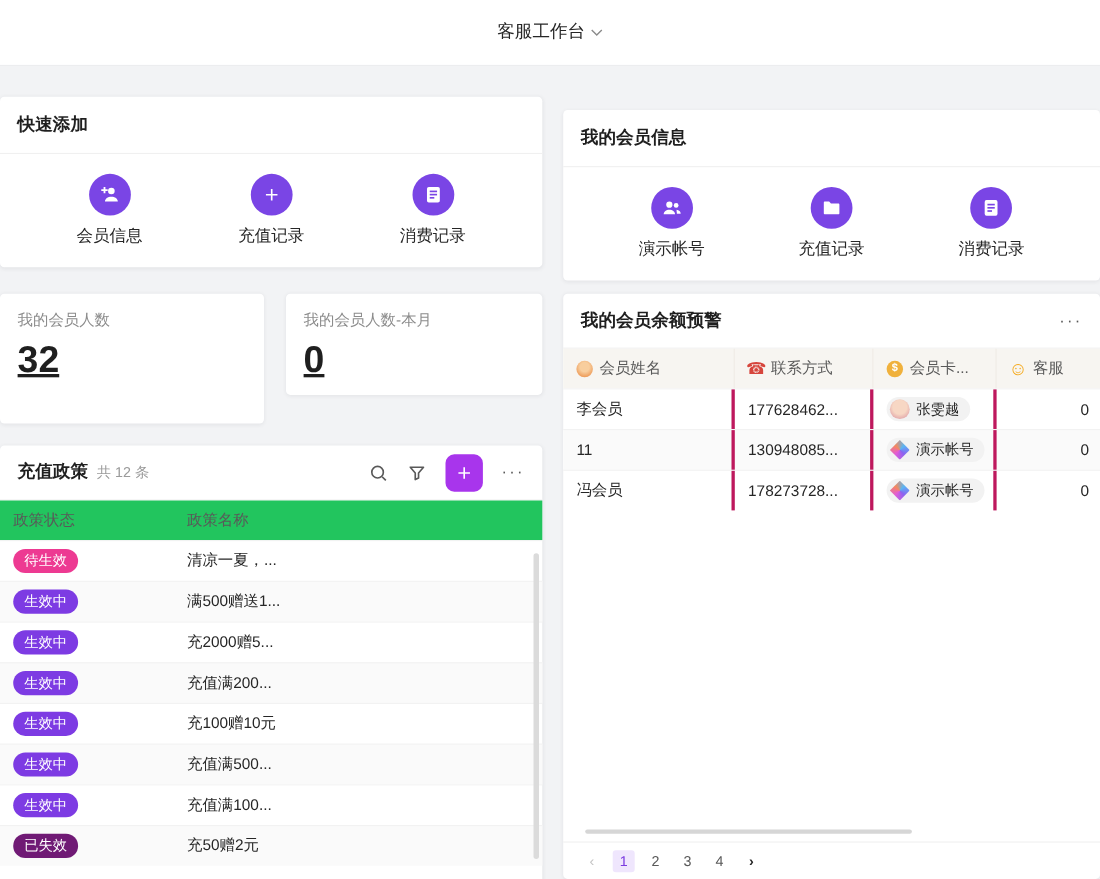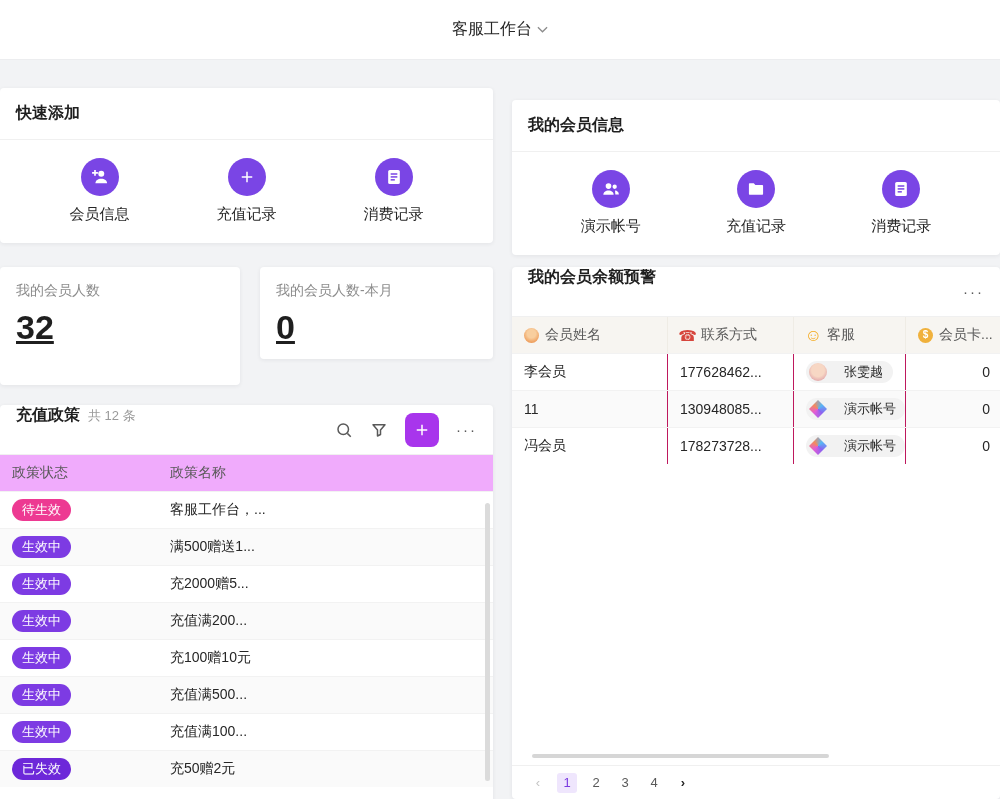--- a/index.html
+++ b/index.html
@@ -45,51 +45,51 @@
     display: flex; align-items: center; justify-content: center;
   }
   .action-label { font-size: 15px; color: #262626; }
 
   
   .stat-card { padding: 15px 16px; }
   .stat-label { font-size: 14px; color: #8c8c8c; }
   .stat-value { font-size: 34px; font-weight: 700; color: #1f1f1f; margin-top: 9px; line-height: 1.1; text-decoration: underline; }
 
   
-  .policy-head { height: 50px; display: flex; padding: 0 16px; border-bottom: 1px solid #F0F0F0; gap: 16px; }
+  .policy-head { height: 50px; display: flex; align-items: center; padding: 0 16px; border-bottom: 1px solid #F0F0F0; gap: 16px; }
   .title-group { display: flex; align-items: baseline; gap: 8px; }
   .count-label { font-size: 13px; color: #9a9a9a; }
   .tools { margin-left: auto; display: flex; align-items: center; gap: 17px; }
   .tool { display: flex; align-items: center; cursor: pointer; }
   .addbtn {
     width: 34px; height: 34px; border: none; border-radius: 8px; background: #A835EC;
     display: flex; align-items: center; justify-content: center; cursor: pointer;
   }
   .more-dots { color: #595959; font-size: 15px; letter-spacing: 2px; cursor: pointer; }
   .more-dots::before { content: "···"; }
 
   .ptable-head {
     display: grid; grid-template-columns: 158px 1fr; height: 36px;
-    background: #f0abfc; align-items: center; font-size: 14px; color: #595959;
+    background: #22c55e; align-items: center; font-size: 14px; color: #595959;
   }
   .ptable-head .hc { padding-left: 12px; }
   .prow {
     display: grid; grid-template-columns: 158px 1fr; height: 37px;
     align-items: center; border-top: 1px solid #F2F2F2; font-size: 14px; color: #262626;
     cursor: pointer;
   }
   .prow:nth-child(even) { background: #FAFAFA; }
   .pname { padding-left: 12px; white-space: nowrap; overflow: hidden; }
   .badge {
     display: inline-block; margin-left: 12px; padding: 3px 10px;
     border-radius: 11px; font-size: 13px; color: #fff; line-height: 1.25;
   }
   .badge[data-status="pending"] { background: #ED3A92; }
   .badge[data-status="active"]  { background: #7D3BE3; }
-  .badge[data-status="expired"] { background: #6d28d9; }
+  .badge[data-status="expired"] { background: #701a75; }
   .vscroll {
     position: absolute; right: 3px; top: 98px; width: 5px; height: 278px;
     background: #DBDBDB; border-radius: 3px; cursor: grab;
   }
 
   
   .wtable-head {
     display: grid; grid-template-columns: 156px 126px 112px 1fr; height: 36px;
     background: #F7F5F1; font-size: 14px; color: #595959;
   }
@@ -101,25 +101,25 @@
   .col-ic[data-icon="phone-icon"]::before  { content: "☎"; color: #D6453C; font-size: 15px; line-height: 1; }
   .col-ic[data-icon="smiley-icon"]::before { content: "☺"; color: #F5A91B; font-size: 17px; line-height: 1; }
   .col-ic[data-icon="money-icon"]  { background: #F0B13C; color: #fff; }
   .col-ic[data-icon="money-icon"]::before { content: "$"; font-size: 10px; font-weight: 700; line-height: 1; }
 
   .wrow {
     display: grid; grid-template-columns: 156px 126px 112px 1fr; height: 37px;
     font-size: 14px; color: #262626; border-top: 1px solid #F2F2F2; cursor: pointer;
   }
   .wrow:nth-child(even) { background: #FAFAFA; }
-  .wc { display: flex; align-items: center; padding-left: 12px; border-right: 1px solid #be185d; overflow: hidden; white-space: nowrap; }
+  .wc { display: flex; align-items: center; padding-left: 12px; border-right: 3px solid #be185d; overflow: hidden; white-space: nowrap; }
   .wc.balance { justify-content: flex-end; padding-right: 10px; border-right: none; }
 
   .chip {
-    display: inline-flex; align-items: center; gap: 17px; background: #F2F2F2;
+    display: inline-flex; align-items: center; gap: 6px; background: #F2F2F2;
     border-radius: 12px; padding: 2px 10px 2px 3px; font-size: 13px; color: #262626;
     max-width: 100%;
   }
   .avatar { width: 18px; height: 18px; border-radius: 50%; flex: 0 0 18px; }
   .avatar[data-avatar="photo"] { background: radial-gradient(circle at 50% 40%, #F7D7C4 45%, #E0A3A8 82%); }
   .avatar[data-avatar="logo"]  {
     clip-path: polygon(50% 0, 100% 50%, 50% 100%, 0 50%);
     background: conic-gradient(from 45deg, #57B7F5, #8A63F0, #E25BD8, #F58A5B, #57B7F5);
     border-radius: 3px;
   }
@@ -263,21 +263,21 @@
     </div>
 
     <div class="ptable-head">
       <div class="hc">政策状态</div>
       <div class="hc">政策名称</div>
     </div>
 
     <div class="ptable-body">
       <div class="prow">
         <div><span class="badge" data-status="pending">待生效</span></div>
-        <div class="pname">客服工作台，...</div>
+        <div class="pname">清凉一夏，...</div>
       </div>
       <div class="prow">
         <div><span class="badge" data-status="active">生效中</span></div>
         <div class="pname">满500赠送1...</div>
       </div>
       <div class="prow">
         <div><span class="badge" data-status="active">生效中</span></div>
         <div class="pname">充2000赠5...</div>
       </div>
       <div class="prow">
@@ -315,26 +315,26 @@
     <div class="wtable-head">
       <div class="wh">
         <i class="col-ic" data-icon="member-icon"></i>
         <span>会员姓名</span>
       </div>
       <div class="wh">
         <i class="col-ic" data-icon="phone-icon"></i>
         <span>联系方式</span>
       </div>
       <div class="wh">
+        <i class="col-ic" data-icon="money-icon"></i>
+        <span>会员卡...</span>
+      </div>
+      <div class="wh">
         <i class="col-ic" data-icon="smiley-icon"></i>
         <span>客服</span>
-      </div>
-      <div class="wh">
-        <i class="col-ic" data-icon="money-icon"></i>
-        <span>会员卡...</span>
       </div>
     </div>
 
     <div class="wtable-body">
       <div class="wrow">
         <div class="wc">李会员</div>
         <div class="wc">177628462...</div>
         <div class="wc">
           <span class="chip">
             <span class="avatar" data-avatar="photo"></span>

